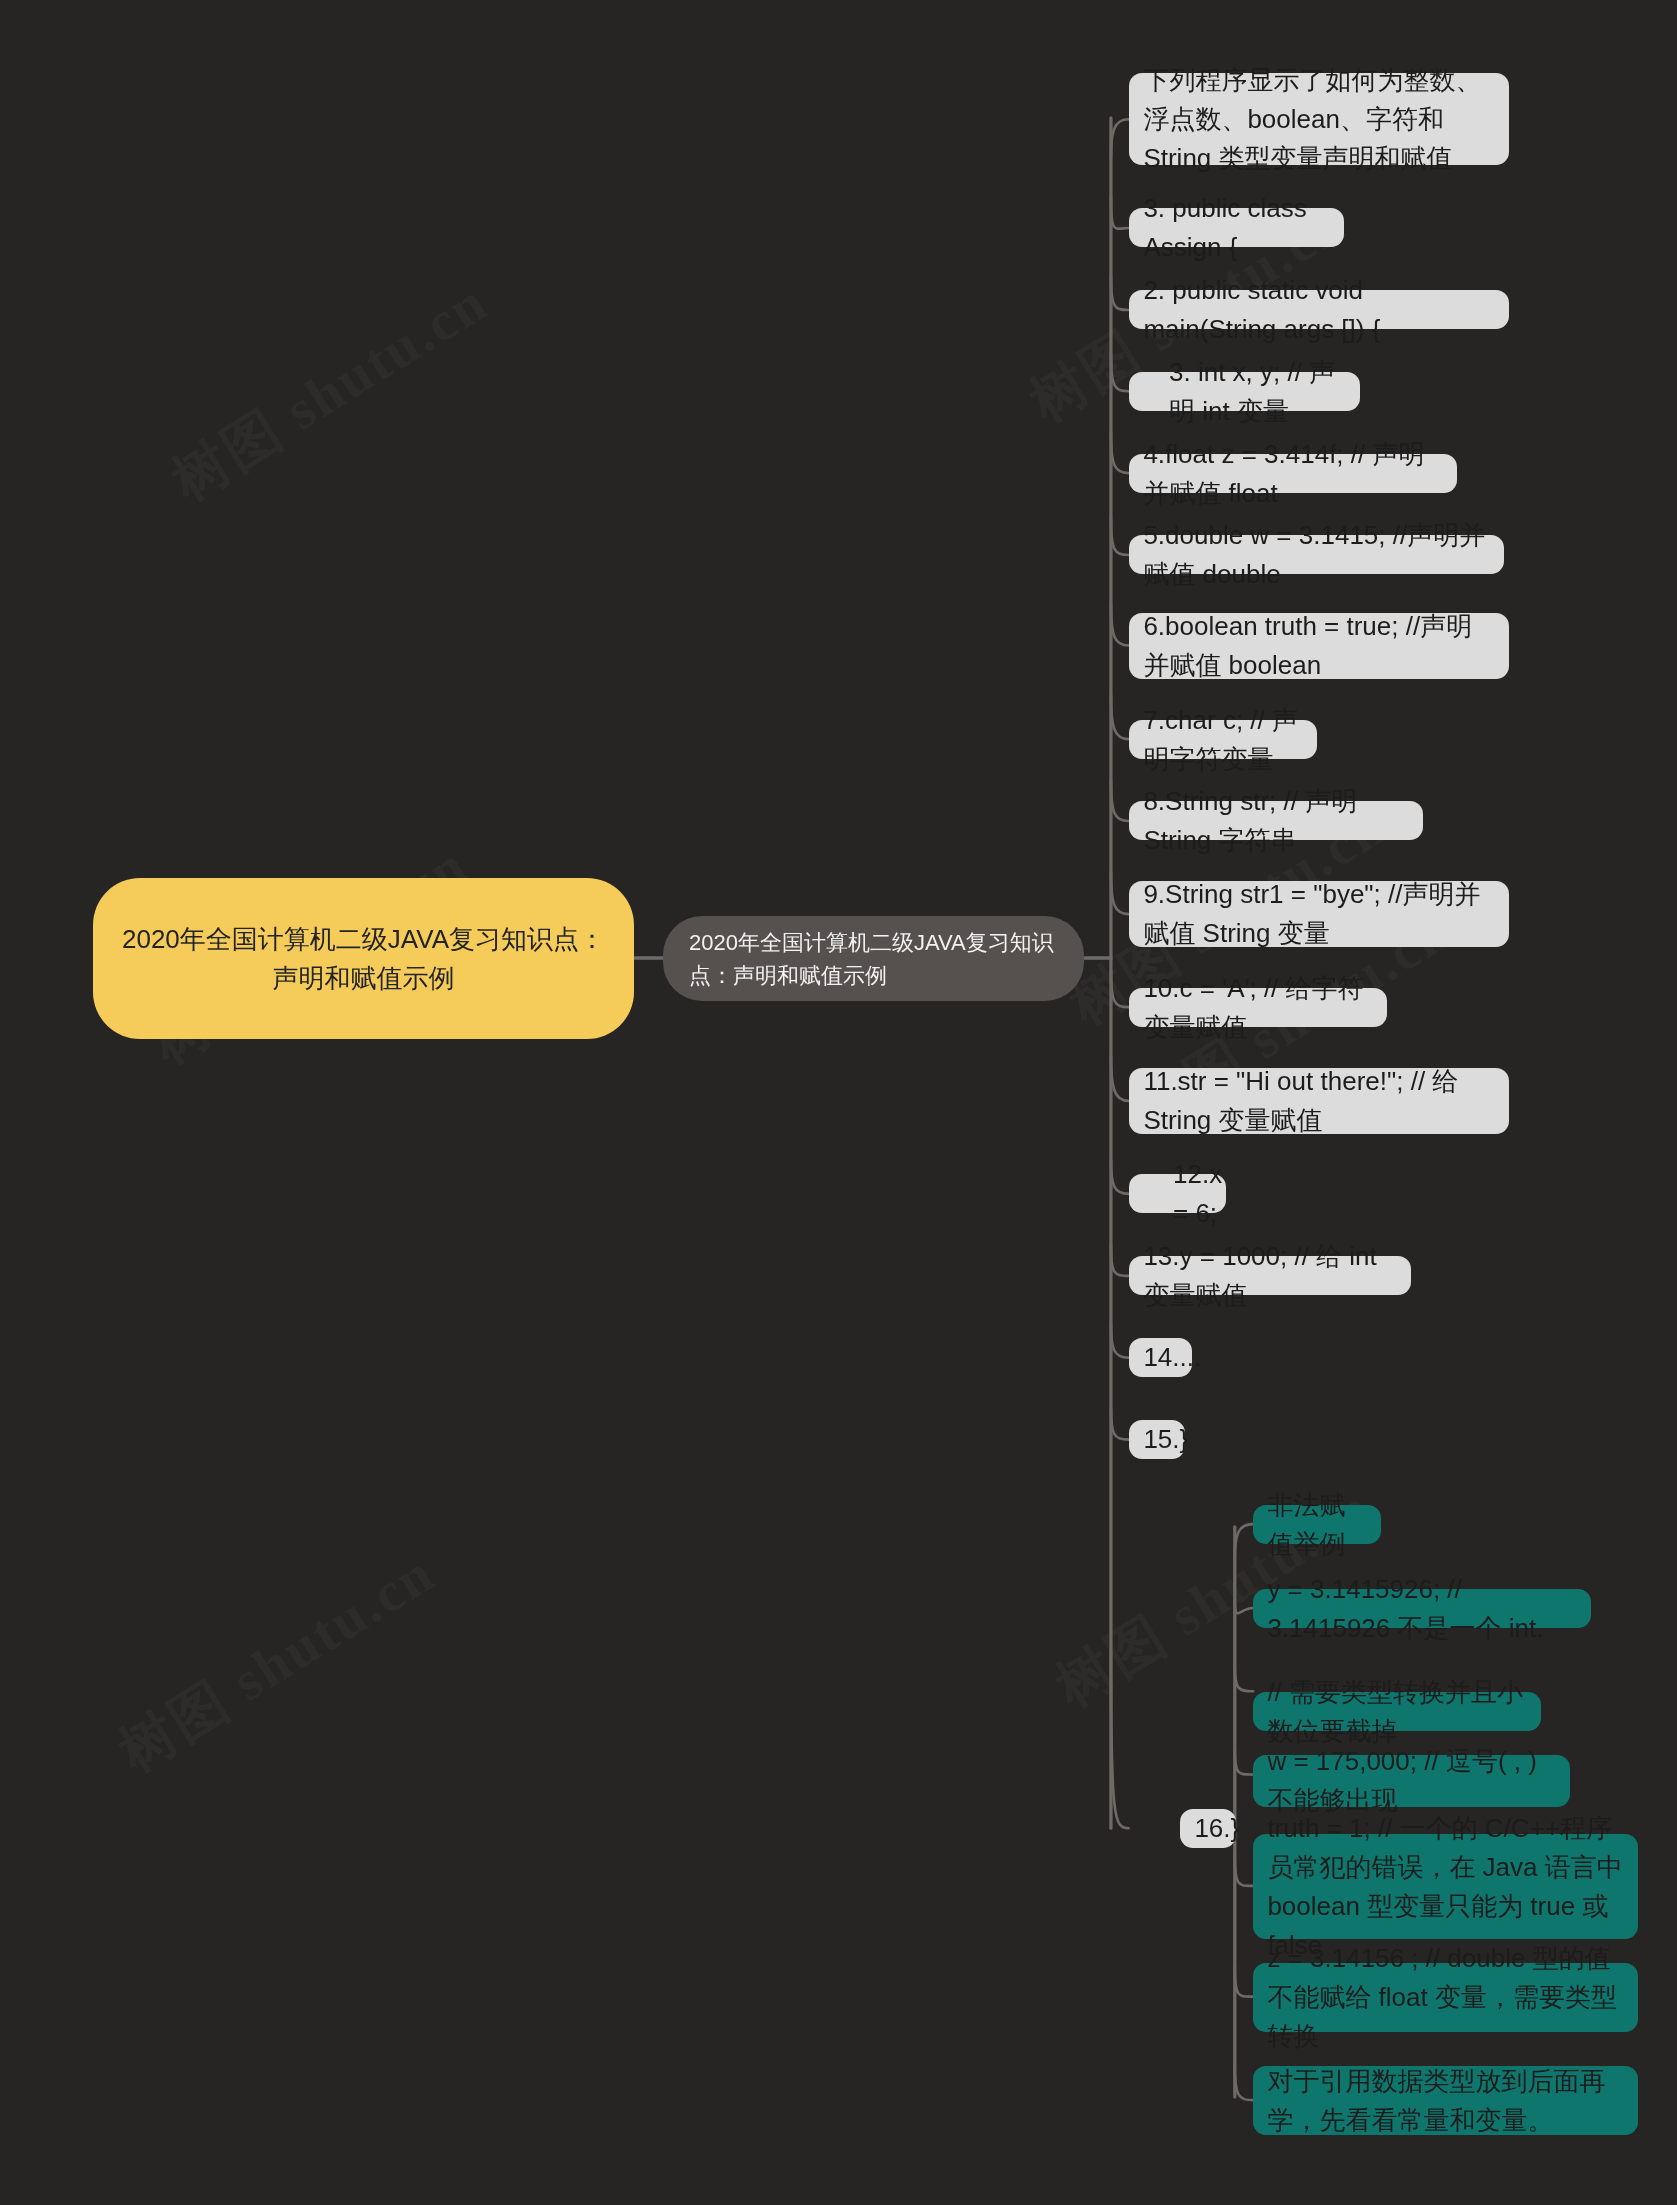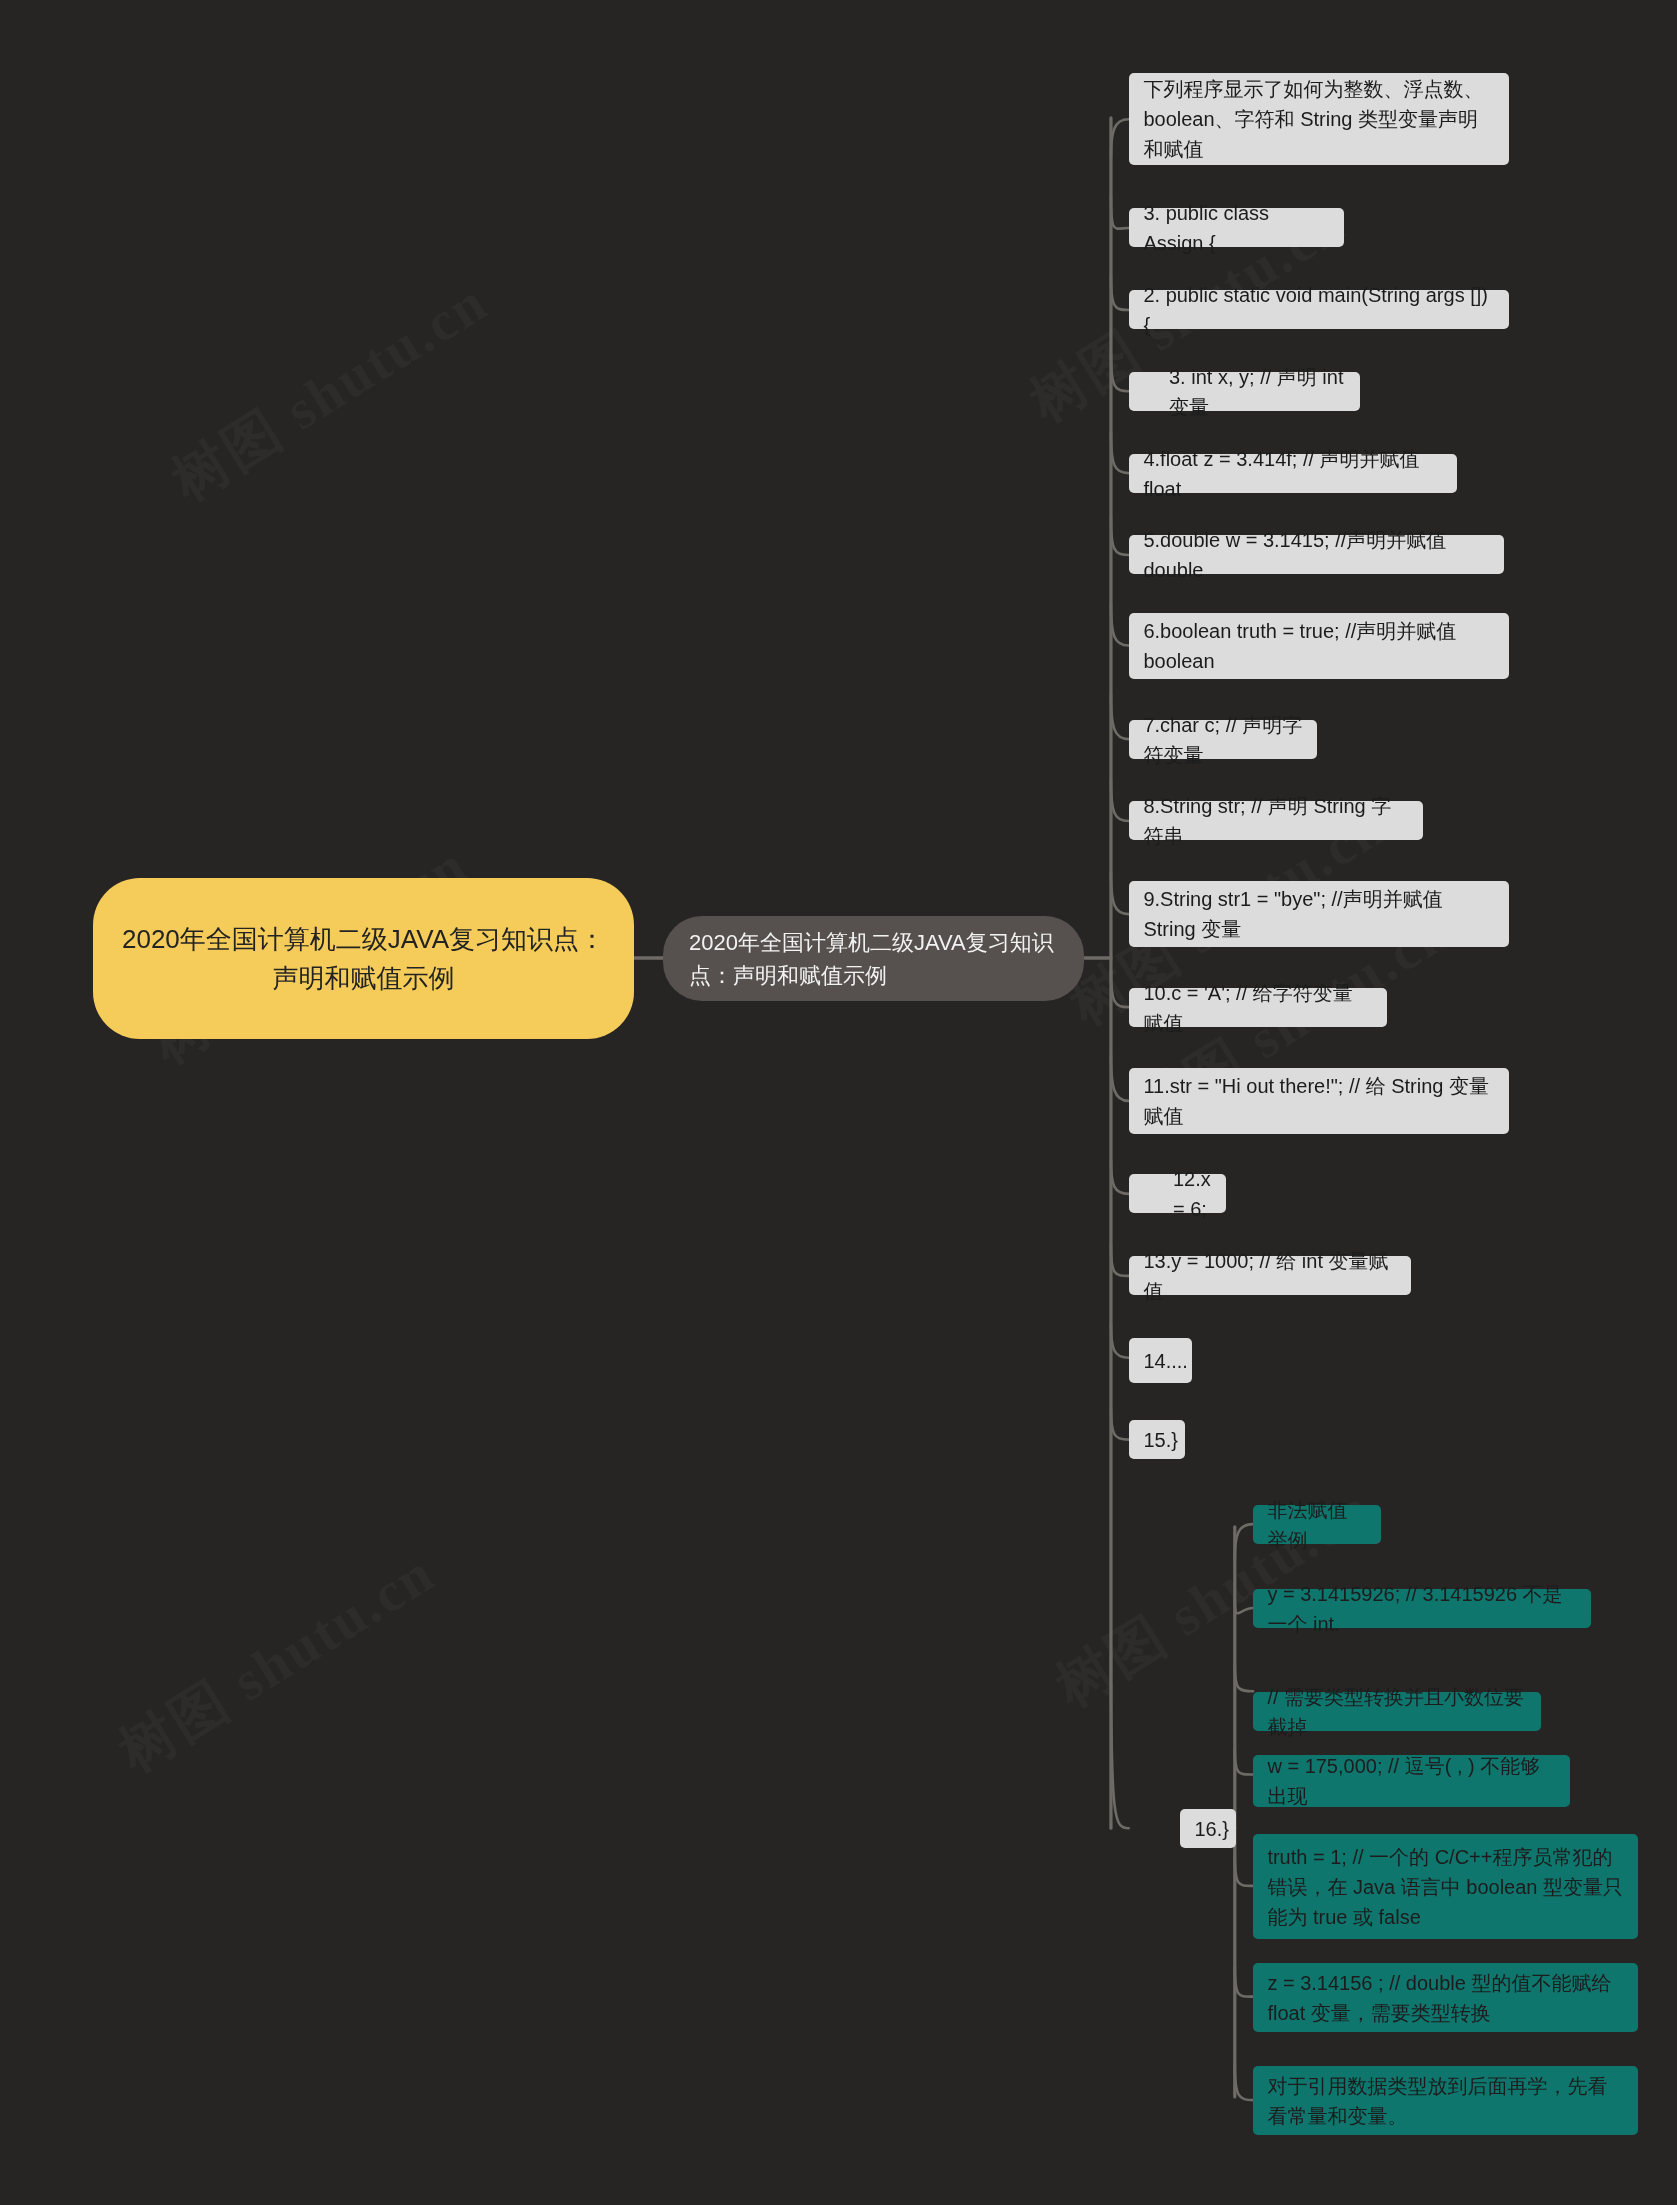--- a/index.html
+++ b/index.html
@@ -68,23 +68,23 @@
     background: #56514E;
     border-radius: 39px;
     color: #F2F2F2;
     font-size: 22px;
     padding: 14.4px 26px;
     line-height: 1.5;
   }
 
   .node-leaf {
     background: #DCDCDC;
-    border-radius: 5px;
+    border-radius: 13px;
     color: #1c1c1c;
-    font-size: 20px;
+    font-size: 26px;
     padding: 9.2px 14.4px;
     line-height: 1.5;
   }
 
   .node-leaf.sub { background: #0f766e; }
 </style>
 </head>
 <body>
 
 <div id="canvas">
@@ -196,21 +196,21 @@
   </div>
 
   <div class="node node-leaf" style="left:1129px; top:1174px; width:97px; height:39px;padding-left:44px;">
     <span>12.x = 6;</span>
   </div>
 
   <div class="node node-leaf" style="left:1129px; top:1256px; width:282px; height:39px;">
     <span>13.y = 1000; // 给 int 变量赋值</span>
   </div>
 
-  <div class="node node-leaf" style="left:1129px; top:1338px; width:63px; height:45px;">
+  <div class="node node-leaf" style="left:1129px; top:1338px; width:63px; height:39px;">
     <span>14....</span>
   </div>
 
   <div class="node node-leaf" style="left:1129px; top:1420px; width:56px; height:39px;">
     <span>15.}</span>
   </div>
 
   <div class="node node-leaf" style="left:1180px; top:1809px; width:56px; height:39px;">
     <span>16.}</span>
   </div>

